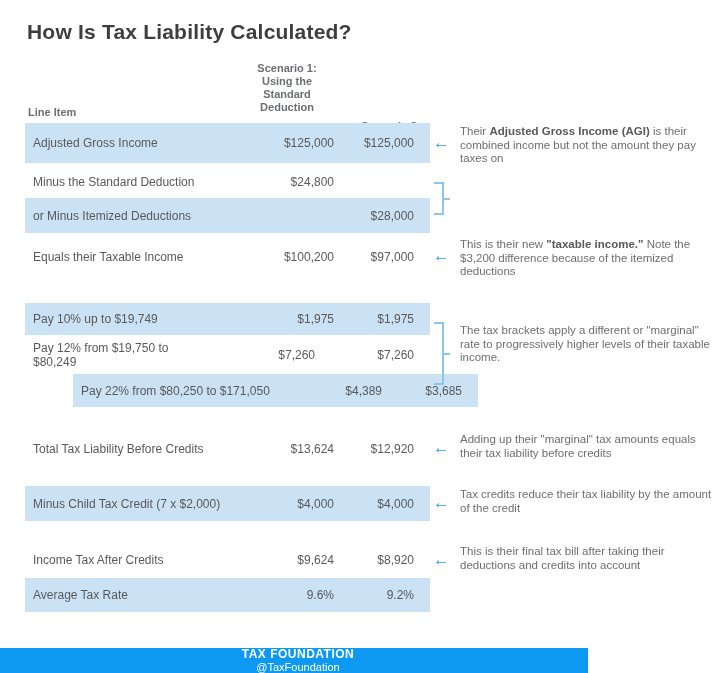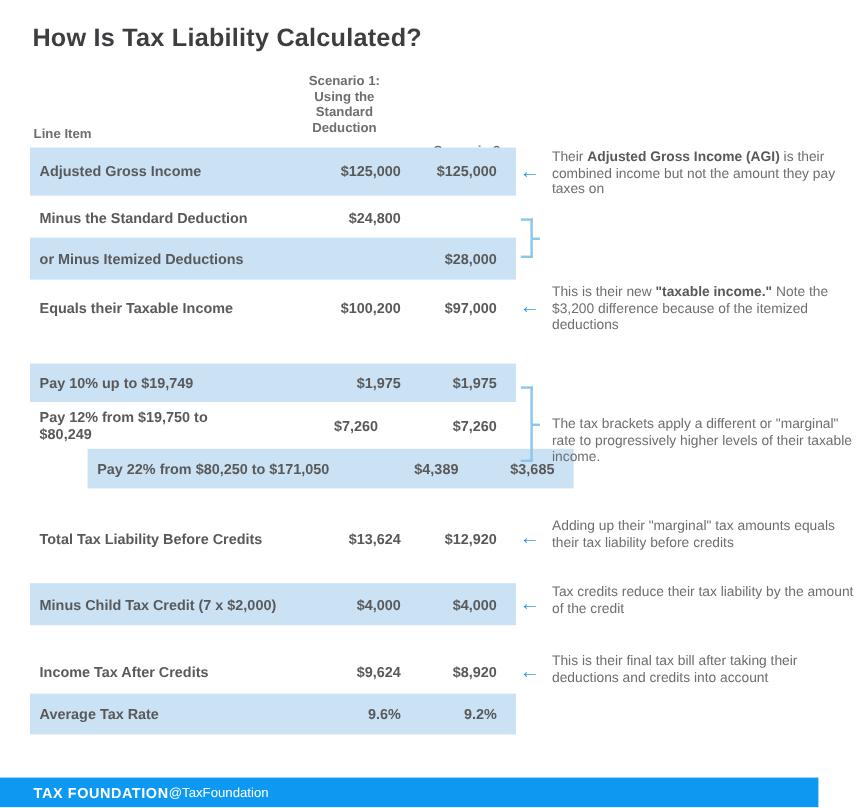--- a/index.html
+++ b/index.html
@@ -22,21 +22,21 @@
     font-size:11px; font-weight:bold; color:#6d6e71;
     line-height:13px;
   }
   .head-line-item { left:28px; top:106px; }
   .head-s1 { left:242px; top:62px; width:90px; text-align:center; white-space:pre-line; }
   .head-s2 { left:336px; top:80px; width:110px; text-align:center; white-space:pre-line;margin-top:40px; }
   
   .row {
     position:absolute; left:25px; width:405px;
     display:flex; align-items:center;
-    font-size:12px; font-weight:700; color:#58595b;
+    font-size:12px; font-weight:400; color:#58595b;
   }
   .row.blue { background:#cbe2f4; }
   .row .label { flex:1; padding-left:8px; }
   .row .v1 { width:90px; text-align:right; }
   .row .v2 { width:96px; text-align:right; padding-right:16px; }
   
   .ann-text {
     position:absolute; left:460px; width:252px;
     font-size:11.5px; line-height:13.5px; color:#6d6e71;
   }
@@ -48,24 +48,25 @@
   .bracket {
     position:absolute; left:434px; width:10px;
     border:2px solid #8cc6e8; border-left:none;
   }
   .bracket::after {
     content:""; position:absolute; right:-8px; top:50%;
     width:7px; border-top:2px solid #8cc6e8; margin-top:-1px;
   }
   
   .footer {
-    position:absolute; left:0; top:648px; width:682px; height:25px;
+    position:absolute; left:0; top:648px; width:588px; height:25px;
     background:#0d99f2; color:#ffffff;
-    display:flex; align-items:center; justify-content:flex-start;
+    display:flex; align-items:center; justify-content:flex-end;
     padding:0 20px 0 28px;
+    flex-direction:column;
   }
   .footer .brand { font-size:12px; font-weight:bold; letter-spacing:0.5px; }
   .footer .handle { font-size:11px; }
 </style>
 </head>
 <body>
 
 <div class="canvas">
 
   <div class="title">How Is Tax Liability Calculated?</div>
@@ -138,21 +139,21 @@
   <div class="arrow-marker" style="top:136px;">←</div>
   <div class="bracket" style="top:182px;height:33px;"></div>
   <div class="arrow-marker" style="top:249px;">←</div>
   <div class="bracket" style="top:322px;height:63px;"></div>
   <div class="arrow-marker" style="top:441px;">←</div>
   <div class="arrow-marker" style="top:496px;">←</div>
   <div class="arrow-marker" style="top:553px;">←</div>
 
   <div class="ann-text" style="top:125px;"><span>Their </span><b>Adjusted Gross Income (AGI)</b><span> is their combined income but not the amount they pay taxes on</span></div>
   <div class="ann-text" style="top:238px;"><span>This is their new </span><b>"taxable income."</b><span> Note the $3,200 difference because of the itemized deductions</span></div>
-  <div class="ann-text" style="top:348px;"><span>The tax brackets apply a different or "marginal" rate to progressively higher levels of their taxable income.</span></div>
+  <div class="ann-text" style="top:324px;"><span>The tax brackets apply a different or "marginal" rate to progressively higher levels of their taxable income.</span></div>
   <div class="ann-text" style="top:433px;"><span>Adding up their "marginal" tax amounts equals their tax liability before credits</span></div>
   <div class="ann-text" style="top:488px;"><span>Tax credits reduce their tax liability by the amount of the credit</span></div>
   <div class="ann-text" style="top:545px;"><span>This is their final tax bill after taking their deductions and credits into account</span></div>
 
   <div class="footer">
     <span class="brand">TAX FOUNDATION</span>
     <span class="handle">@TaxFoundation</span>
   </div>
 
 </div>

